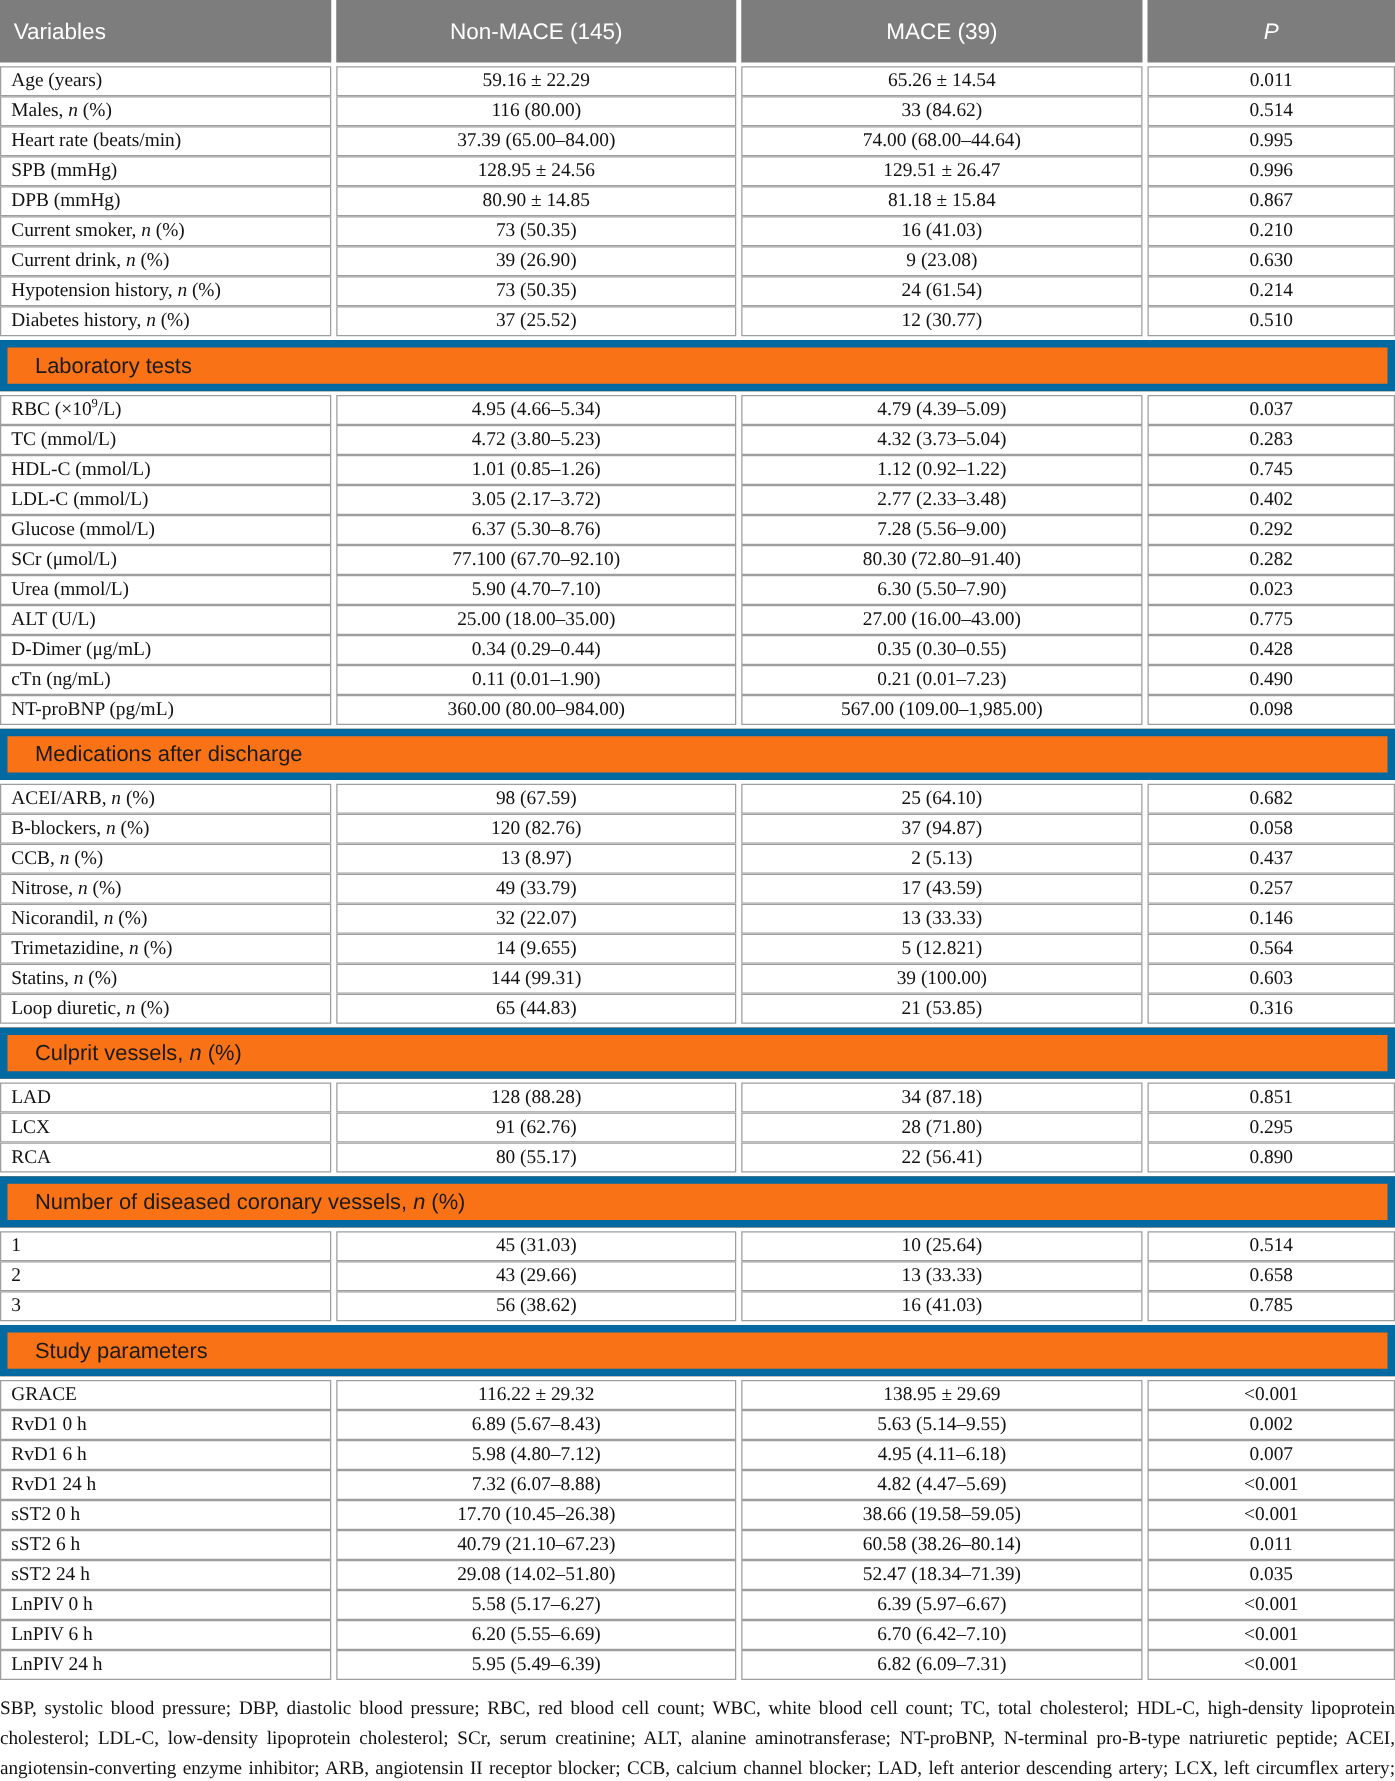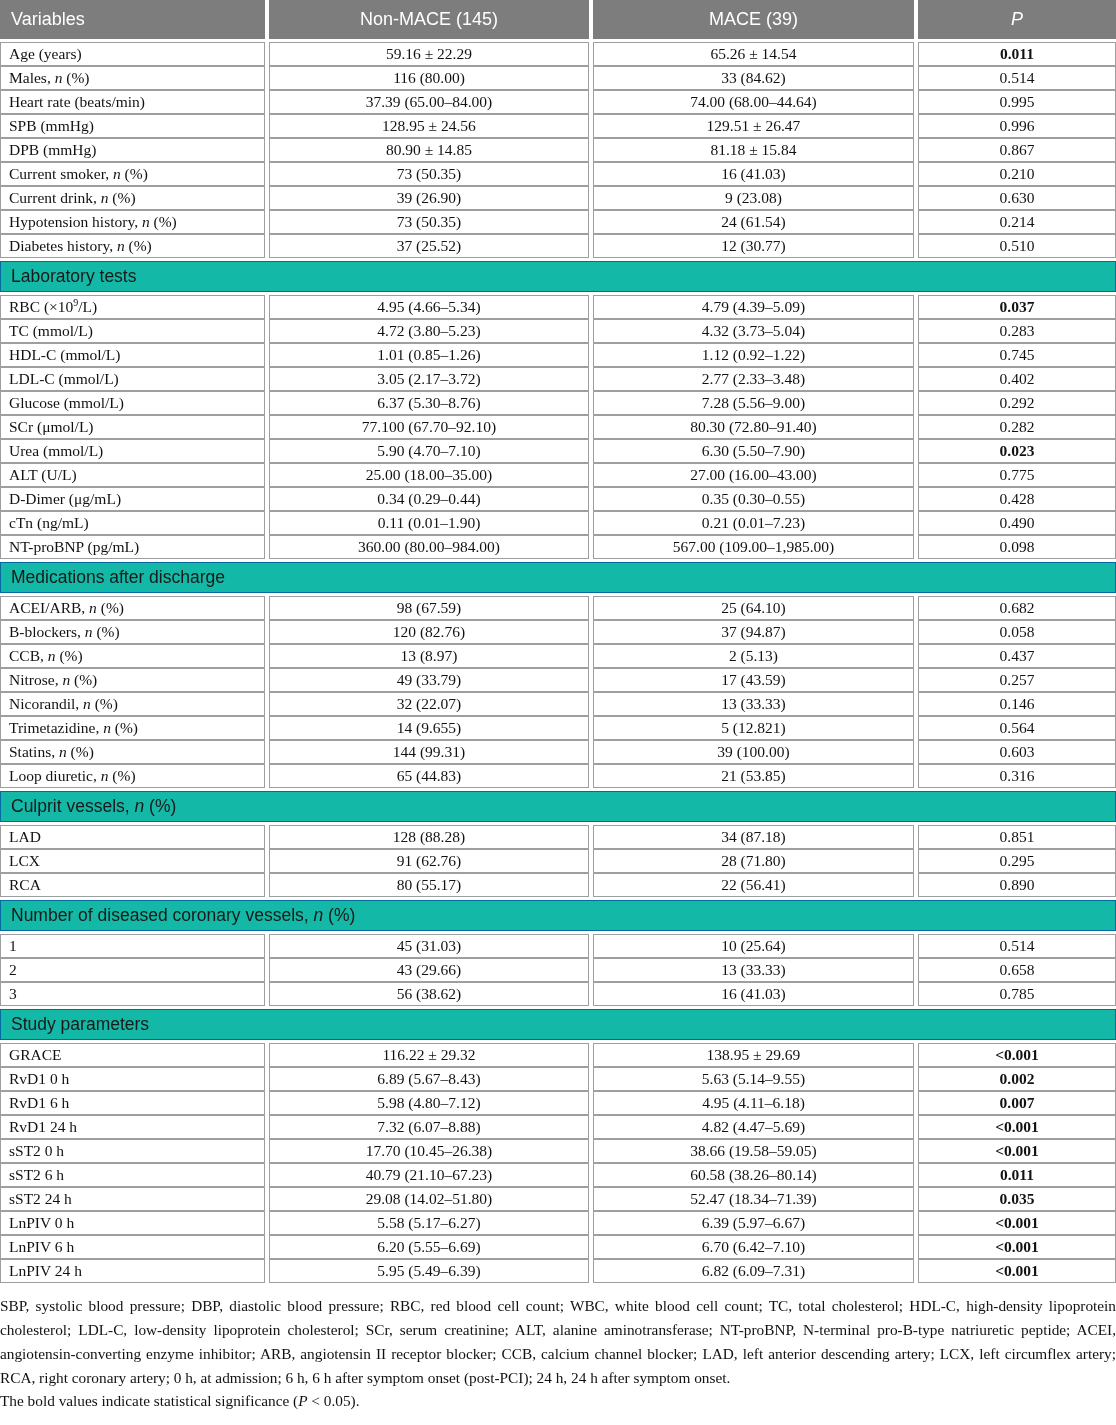--- a/index.html
+++ b/index.html
@@ -2,38 +2,38 @@
 <html><head>
 <meta charset="utf-8">
 <style>
   html,body{margin:0;padding:0;background:#ffffff;}
   body{width:1116px;font-family:"Liberation Serif",serif;color:#121212;}
   .page{width:1116px;}
 
   
   .thead{display:grid;grid-template-columns:265px 320px 321px 198px;column-gap:4px;margin-bottom:3px;}
   .th{background:#7d7d7d;color:#ffffff;font-family:"Liberation Sans",sans-serif;
-      font-size:18px;height:39px;display:flex;align-items:center;justify-content:center;}
+      font-size:18px;height:50px;display:flex;align-items:center;justify-content:center;}
   .th-left{justify-content:flex-start;padding-left:11px;}
   .th-italic{font-style:italic;}
 
   
   .trow{display:grid;grid-template-columns:265px 320px 321px 198px;column-gap:4px;}
   .td{border:1px solid #9e9e9e;background:#ffffff;font-size:15.5px;line-height:16px;
       padding:3px 8px;white-space:nowrap;overflow:hidden;}
   .td.label{text-align:left;}
   .td.val{text-align:center;}
   .td.pval{text-align:center;}
-  .td.pbold{font-weight:700;}
+  .td.pbold{font-weight:400;}
   .td i{font-style:italic;}
   sup{font-size:10px;line-height:0;}
 
   
-  .section-band{background:#14b8a6;border:1px solid #0369a1;margin:3px 0;
-      padding:4px 10px;font-family:"Liberation Sans",sans-serif;font-size:17.5px;
+  .section-band{background:#f97316;border:6px solid #0369a1;margin:3px 0;
+      padding:4px 22px;font-family:"Liberation Sans",sans-serif;font-size:17.5px;
       line-height:21px;color:#1a1a1a;}
   .section-band i{font-style:italic;}
 
   
   .footnotes{margin-top:11px;font-size:15.3px;line-height:1.56;color:#111;}
   .fn-abbr{text-align:justify;}
   .fn-sig{text-align:left;}
   .fn-sig i{font-style:italic;}
 </style>
 </head>

